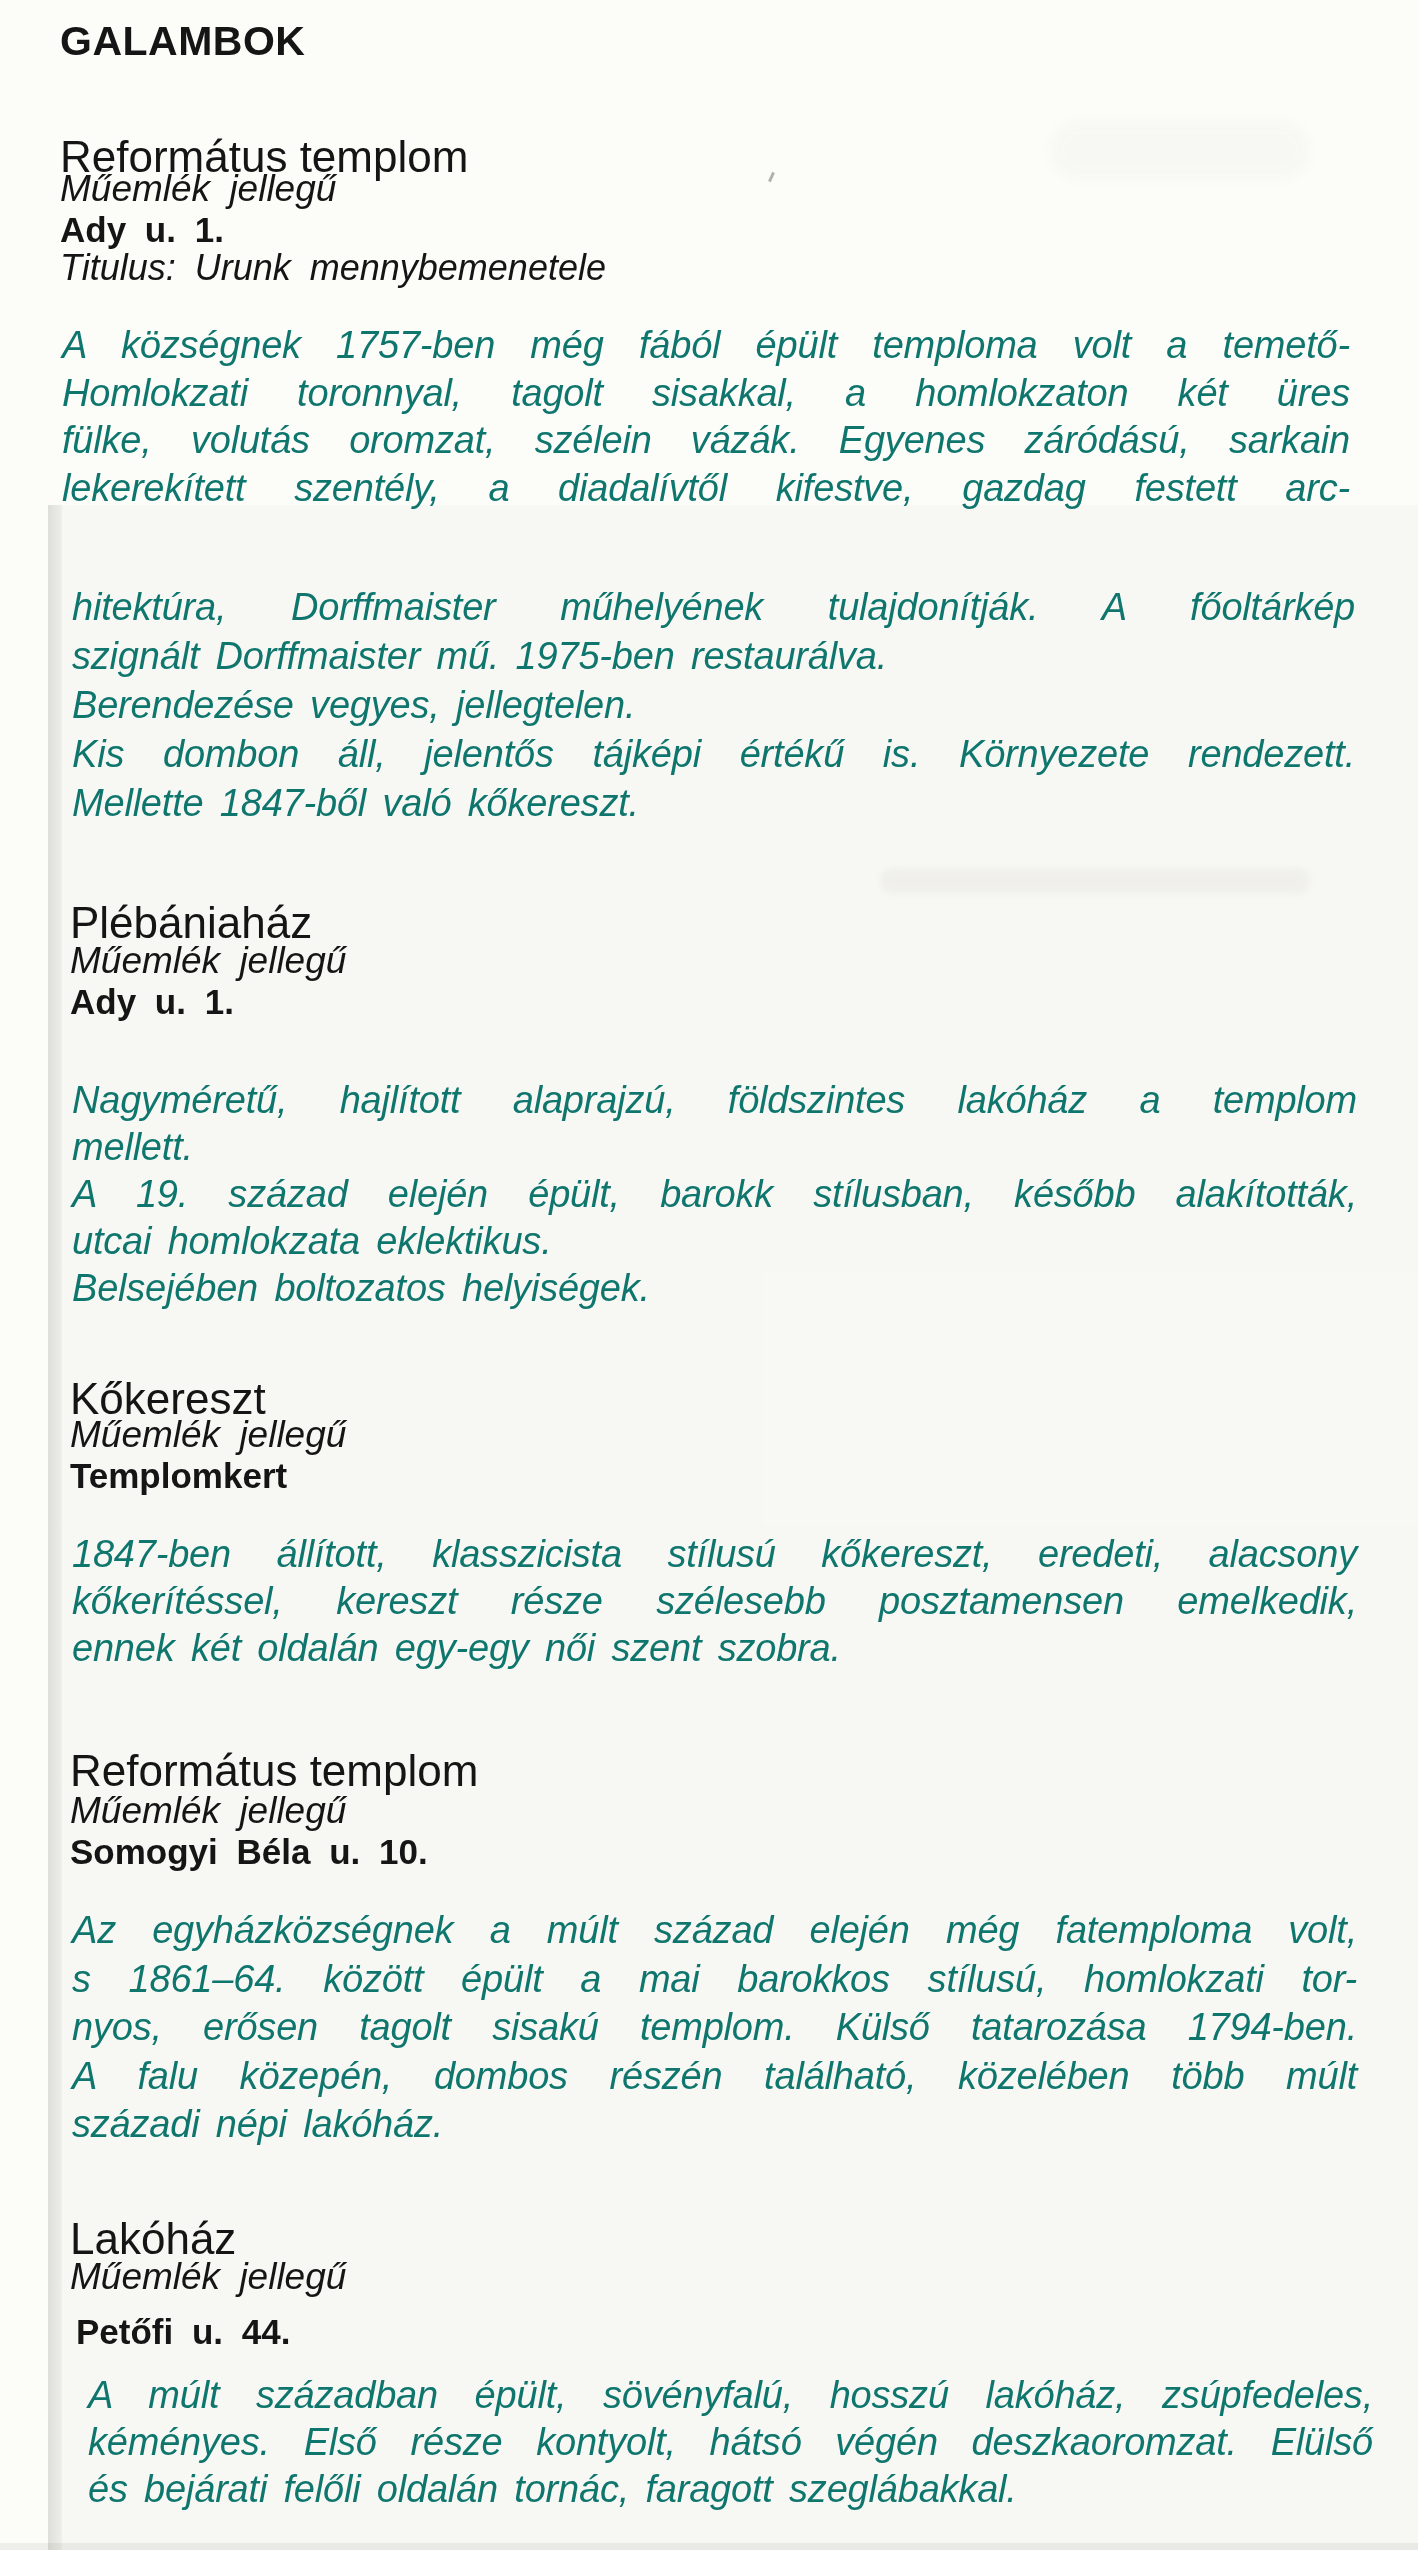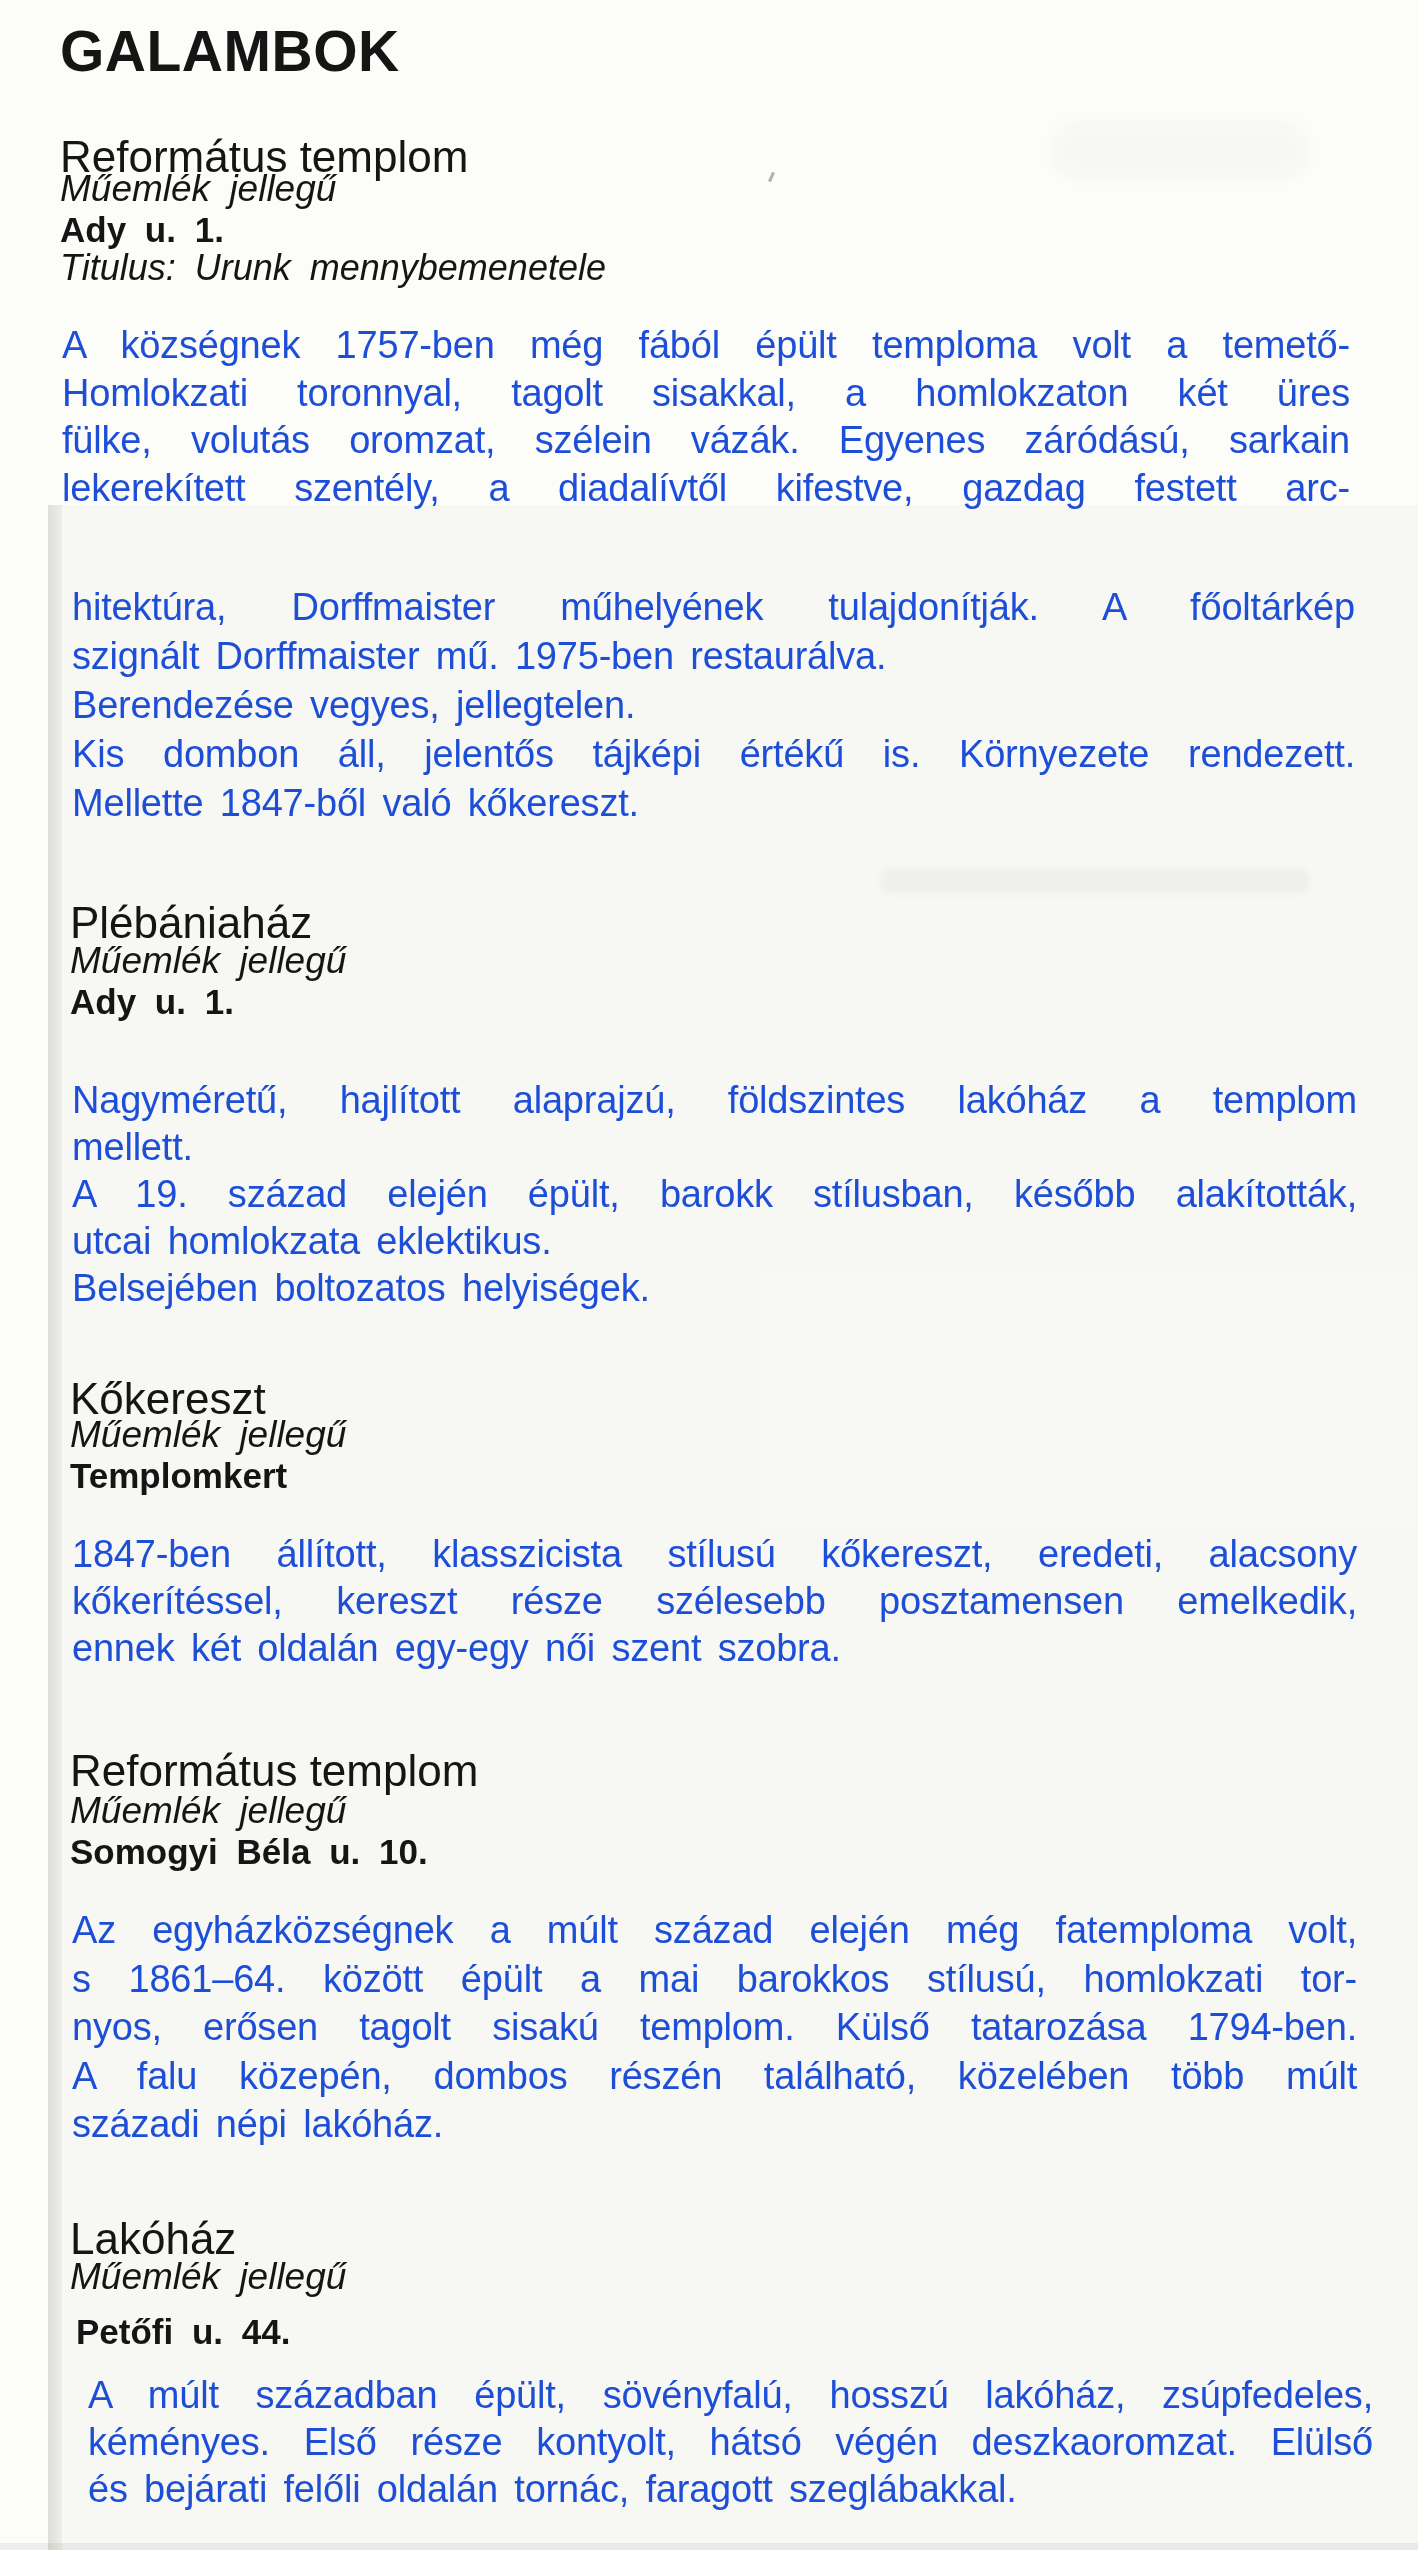--- a/index.html
+++ b/index.html
@@ -8,21 +8,21 @@
     width: 1418px;
     height: 2550px;
     background: #fcfcf9;
     overflow: hidden;
     font-family: "Liberation Sans", sans-serif;
     color: #151515;
   }
   .abs { position: absolute; }
   .h1 {
     font-weight: 700;
-    font-size: 57px;
+    font-size: 41px;
     letter-spacing: 0.5px;
     white-space: nowrap;
   }
   .h2 {
     font-weight: 400;
     font-size: 44px;
     letter-spacing: 0px;
     white-space: nowrap;
     margin-top: 20px;
   }
@@ -35,21 +35,22 @@
   }
   .addr {
     font-weight: 700;
     font-size: 35px;
     word-spacing: 9px;
     white-space: nowrap;
   }
   .para {
     font-size: 38px;
     letter-spacing: -0.2px;
-    color: #1d4ed8;
+    color: #0f766e;
+    font-style: italic;
   }
   .para .ln { display: block; }
   .para .j { text-align: justify; text-align-last: justify; }
   .para .l { text-align: left; word-spacing: 6px; }
   
   .gutter {
     position: absolute;
     left: 48px; top: 505px;
     width: 14px; height: 2045px;
     background: linear-gradient(to right, rgba(70,70,62,0.14), rgba(70,70,62,0.05));

